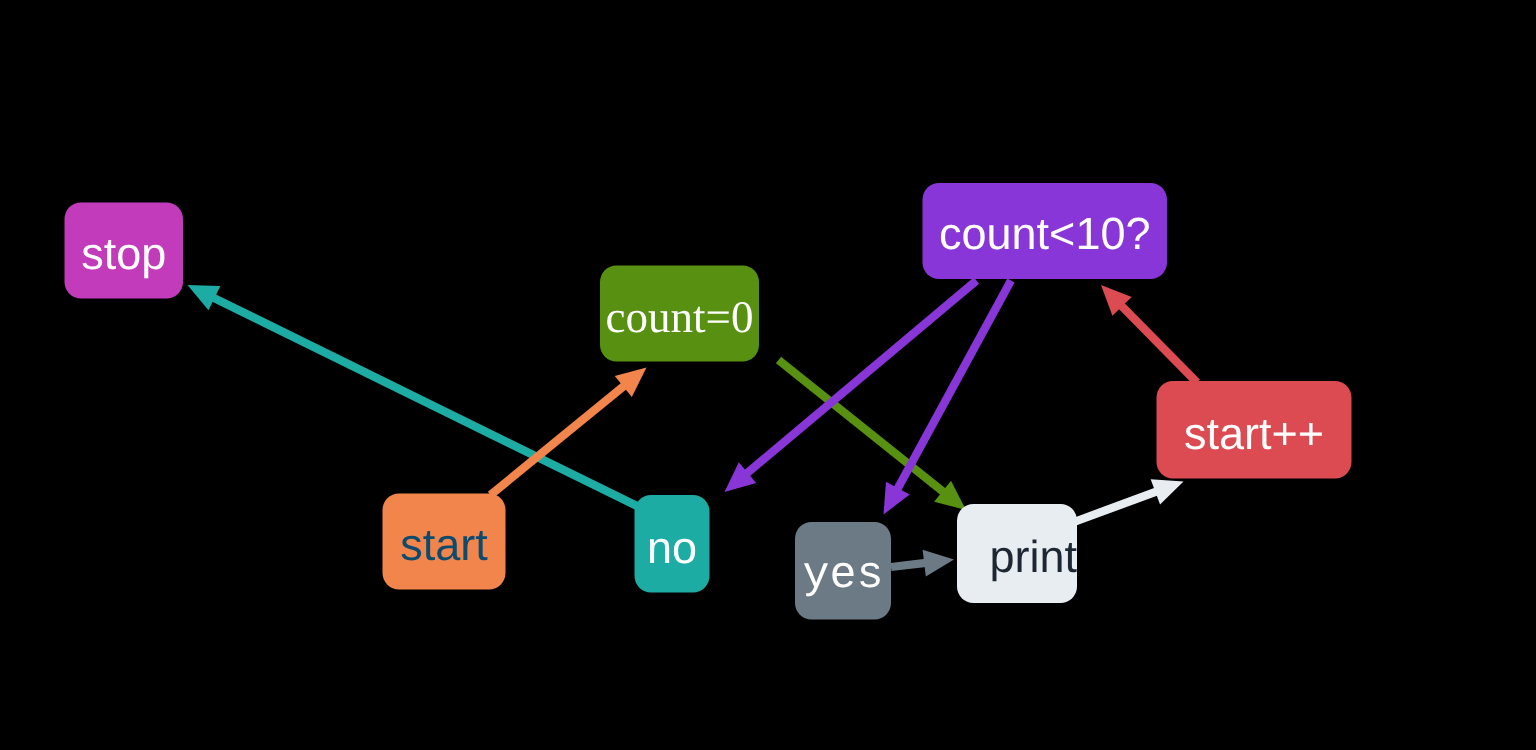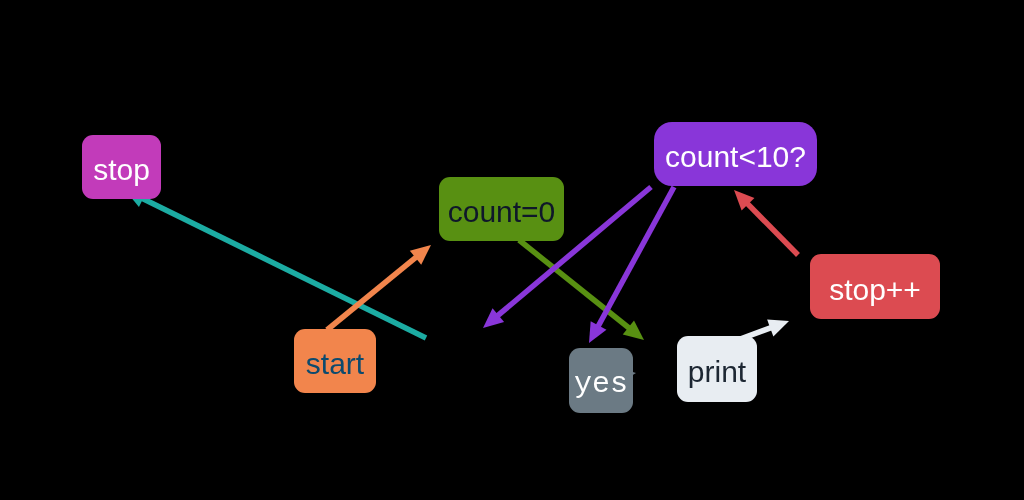--- a/index.html
+++ b/index.html
@@ -30,21 +30,20 @@
     height: 500px;
   }
   .node {
     position: absolute;
     border-radius: 11px;
     display: flex;
     align-items: center;
     justify-content: center;
     box-sizing: border-box;
     padding-top: 6px;
-    margin-left: 39px;
   }
   .node span {
     font-size: 30px;
     line-height: 1;
     white-space: nowrap;
   }
 </style>
 </head>
 <body>
 
@@ -80,32 +79,35 @@
       </g>
       <g>
         <line x1="798" y1="255" x2="745.2256680479258" y2="201.40106911117456" stroke="#dc4b51" stroke-width="5.5"></line>
         <polygon points="734,190 754.4451864349429,197.93689811200997 741.6189836848715,210.56577466592645" fill="#dc4b51"></polygon>
       </g>
     </svg>
   <div id="nodes-layer">
       <div class="node" style="left: 43px; top: 135px; width: 79px; height: 64px; background: rgb(194, 59, 186); color: rgb(255, 255, 255);">
         <span>stop</span>
       </div>
-      <div class="node" style="left: 400px; top: 177px; width: 125px; height: 64px; background: rgb(88, 144, 18); color: #0f172a;">
+      <div class="node" style="left: 400px; top: 177px; width: 106px; height: 64px; background: rgb(88, 144, 18); color: #ffffff; font-family: Liberation Serif, serif;">
         <span>count=0</span>
       </div>
-      <div class="node" style="left: 615px; top: 122px; width: 163px; height: 64px; background: rgb(137, 54, 217); color: rgb(255, 255, 255); border-radius: 18px;">
+      <div class="node" style="left: 615px; top: 122px; width: 163px; height: 64px; background: rgb(137, 54, 217); color: rgb(255, 255, 255);">
         <span>count&lt;10?</span>
       </div>
       <div class="node" style="left: 771px; top: 254px; width: 130px; height: 65px; background: rgb(220, 75, 81); color: rgb(255, 255, 255);">
-        <span>stop++</span>
+        <span>start++</span>
       </div>
       <div class="node" style="left: 255px; top: 329px; width: 82px; height: 64px; background: rgb(242, 133, 76); color: #0c4a6e;">
         <span>start</span>
       </div>
+      <div class="node" style="left: 423px; top: 330px; width: 50px; height: 65px; background: rgb(28, 172, 163); color: rgb(255, 255, 255);">
+        <span>no</span>
+      </div>
       <div class="node" style="left: 530px; top: 348px; width: 64px; height: 65px; background: rgb(107, 122, 132); color: rgb(255, 255, 255); font-family: Liberation Mono, monospace;">
         <span>yes</span>
       </div>
-      <div class="node" style="left: 638px; top: 336px; width: 80px; height: 66px; background: rgb(232, 237, 242); color: rgb(29, 39, 51);">
+      <div class="node" style="left: 638px; top: 336px; width: 80px; height: 66px; background: rgb(232, 237, 242); color: rgb(29, 39, 51); justify-content: flex-end;">
         <span>print</span>
       </div>
     </div>
 </div>
 
 </body></html>

